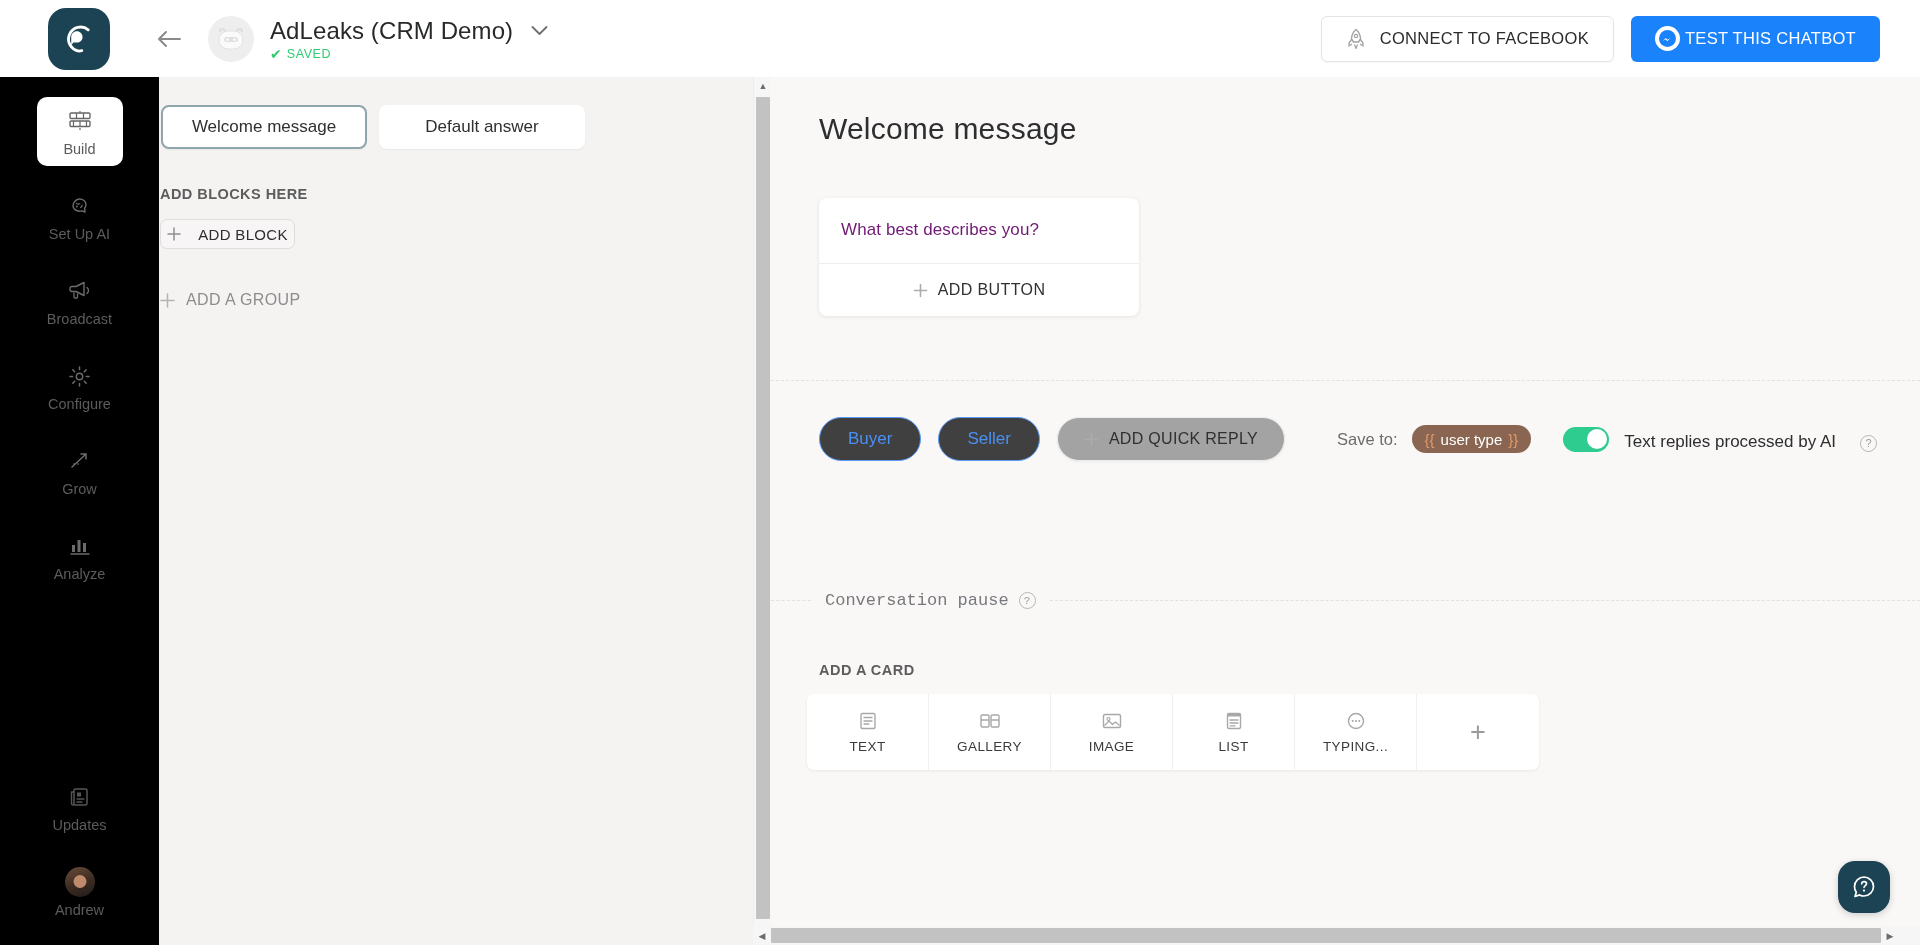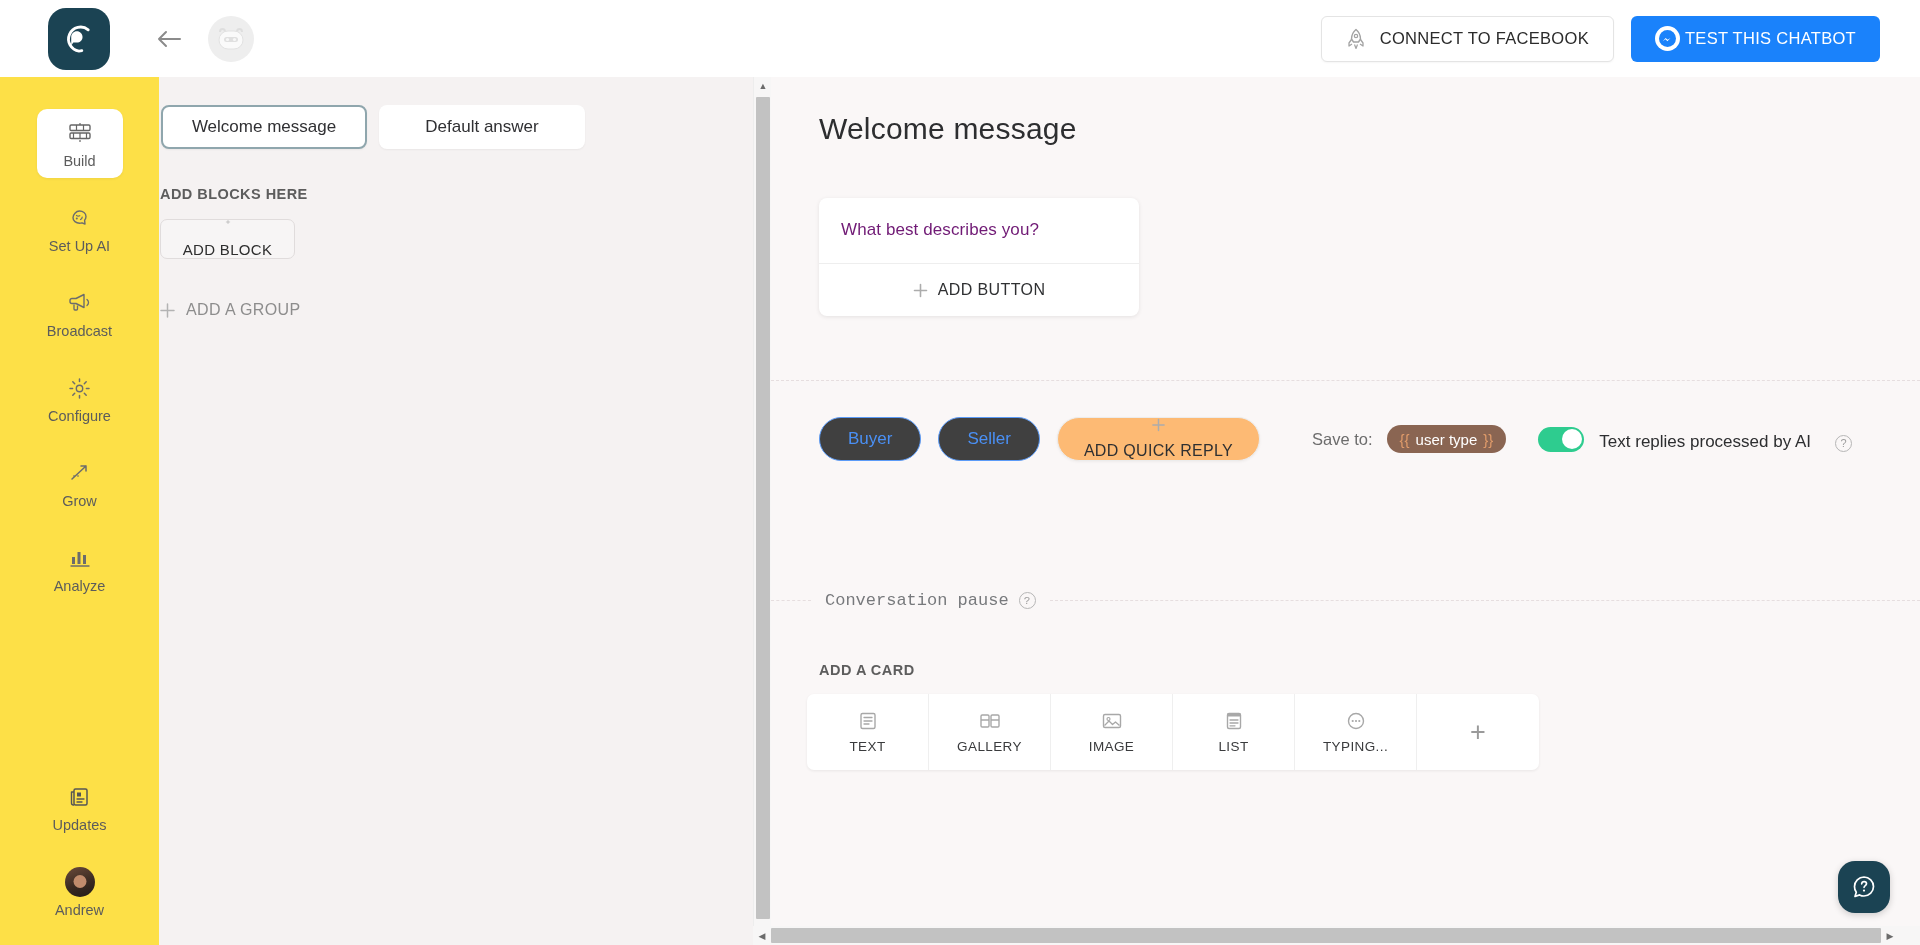--- a/index.html
+++ b/index.html
@@ -75,23 +75,23 @@
   .msgr-circle {
     width: 25px; height: 25px; border-radius: 50%;
     background: #fff; display: flex; align-items: center; justify-content: center;
     flex: none;
   }
 
   
   .sidebar {
     position: absolute; top: 77px; left: 0;
     width: 159px; height: 868px;
-    background: #fde047;
+    background: #000000;
     display: flex; flex-direction: column; align-items: center;
-    padding-top: 32px;
+    padding-top: 20px;
     z-index: 10;
   }
   .side-item {
     width: 86px; padding: 11px 0 9px;
     border-radius: 10px;
     display: flex; flex-direction: column; align-items: center;
     cursor: pointer; margin-bottom: 16px;
   }
   .side-item.active { background: #ffffff; box-shadow: 0 1px 3px rgba(0,0,0,.06); }
   .side-ico { height: 26px; display: flex; align-items: center; justify-content: center; }
@@ -127,25 +127,25 @@
   }
   .tab.active { border: 2px solid #8fa6ad; }
 
   .section-caption {
     margin-top: 37px;
     font-size: 14.5px; font-weight: 700; letter-spacing: .45px;
     color: #5d5d5d; text-transform: uppercase;
   }
   .add-block-btn {
     margin-top: 17px;
-    width: 135px; height: 40px;
+    width: 135px; height: 30px;
     border: 1px solid #e0dcdc; border-radius: 7px;
     background: #f7f5f5;
     display: flex; align-items: center; justify-content: center; gap: 17px;
-    font-size: 15px; color: #2e2e2e; letter-spacing: .3px; cursor: pointer; flex-direction: column;
+    font-size: 15px; color: #2e2e2e; letter-spacing: .3px; cursor: pointer;
   }
   .add-group {
     margin-top: 42px;
     display: flex; align-items: center; gap: 11px;
     font-size: 16px; color: #8d8d8d; letter-spacing: .4px; cursor: pointer;
   }
   .lp-inner { padding-left: 1px; }
 
   
   .vscroll {
@@ -211,25 +211,24 @@
     height: 44px; padding: 0 28px;
     border: 1px solid #5b9bf8; border-radius: 23px;
     background: #404040;
     display: flex; align-items: center; justify-content: center;
     font-size: 17px; color: #4a90f5; cursor: pointer;
     margin-right: 17px;
   }
   .qr-add {
     height: 44px; padding: 0 26px;
     border: 1px solid #ececec; border-radius: 23px;
-    background: #fdba74;
+    background: #a3a3a3;
     display: flex; align-items: center; justify-content: center; gap: 10px;
     font-size: 16px; color: #2f3032; letter-spacing: .3px; cursor: pointer;
     box-shadow: 0 1px 3px rgba(0,0,0,.05);
-    flex-direction: column;
   }
   .saveto-wrap {
     margin-left: 52px; display: flex; align-items: center; gap: 14px;
   }
   .saveto-label { font-size: 16.5px; color: #6c6c6c; }
   .var-chip {
     height: 28px; padding: 0 13px;
     border-radius: 14px; background: #8a6552;
     display: flex; align-items: center;
     font-size: 15px; color: #ffffff; cursor: pointer;
@@ -337,20 +336,34 @@
   <div class="bot-avatar">
     <svg width="30" height="26" viewBox="0 0 30 26">
       <path d="M4 6c0-1.5 1-3 2.5-3S9 4 9 6M21 6c0-1.5 1-3 2.5-3S26 4 26 6" stroke="#dedede" stroke-width="2" fill="none"></path>
       <rect x="3" y="5" width="24" height="18" rx="9" fill="#fafafa" stroke="#e2e2e2" stroke-width="1"></rect>
       <rect x="8" y="11" width="14" height="5" rx="2.5" fill="#e0e0e0"></rect>
       <circle cx="11.5" cy="13.5" r="1.6" fill="#f7f7f7"></circle>
       <circle cx="18.5" cy="13.5" r="1.6" fill="#f7f7f7"></circle>
     </svg>
   </div>
 
+  <div class="title-wrap">
+    <div class="title-row">
+      <span class="page-title">AdLeaks (CRM Demo)</span>
+      <span class="chev-down">
+        <svg width="17" height="11" viewBox="0 0 17 11">
+          <path d="M1.5 2l7 7 7-7" stroke="#6e6e6e" stroke-width="1.8" fill="none" stroke-linecap="round" stroke-linejoin="round"></path>
+        </svg>
+      </span>
+    </div>
+    <div class="saved-row">
+      <span class="saved-check">✔</span>
+      <span class="saved-text">SAVED</span>
+    </div>
+  </div>
 
   <div class="header-right">
     <div class="btn-connect">
       <svg width="20" height="22" viewBox="0 0 20 22">
         <path d="M10 1.5c3 2.5 4.5 6 4.5 9.5l-2 3h-5l-2-3C5.5 7.5 7 4 10 1.5z" stroke="#a3a3a3" stroke-width="1.4" fill="none" stroke-linejoin="round"></path>
         <circle cx="10" cy="8" r="1.7" stroke="#a3a3a3" stroke-width="1.2" fill="none"></circle>
         <path d="M5.5 11.5L3 15v3l3-2M14.5 11.5L17 15v3l-3-2" stroke="#a3a3a3" stroke-width="1.3" fill="none" stroke-linejoin="round"></path>
         <path d="M8.5 16.5l1.5 4 1.5-4" stroke="#a3a3a3" stroke-width="1.2" fill="none" stroke-linejoin="round"></path>
       </svg>
       <span>CONNECT TO FACEBOOK</span>

